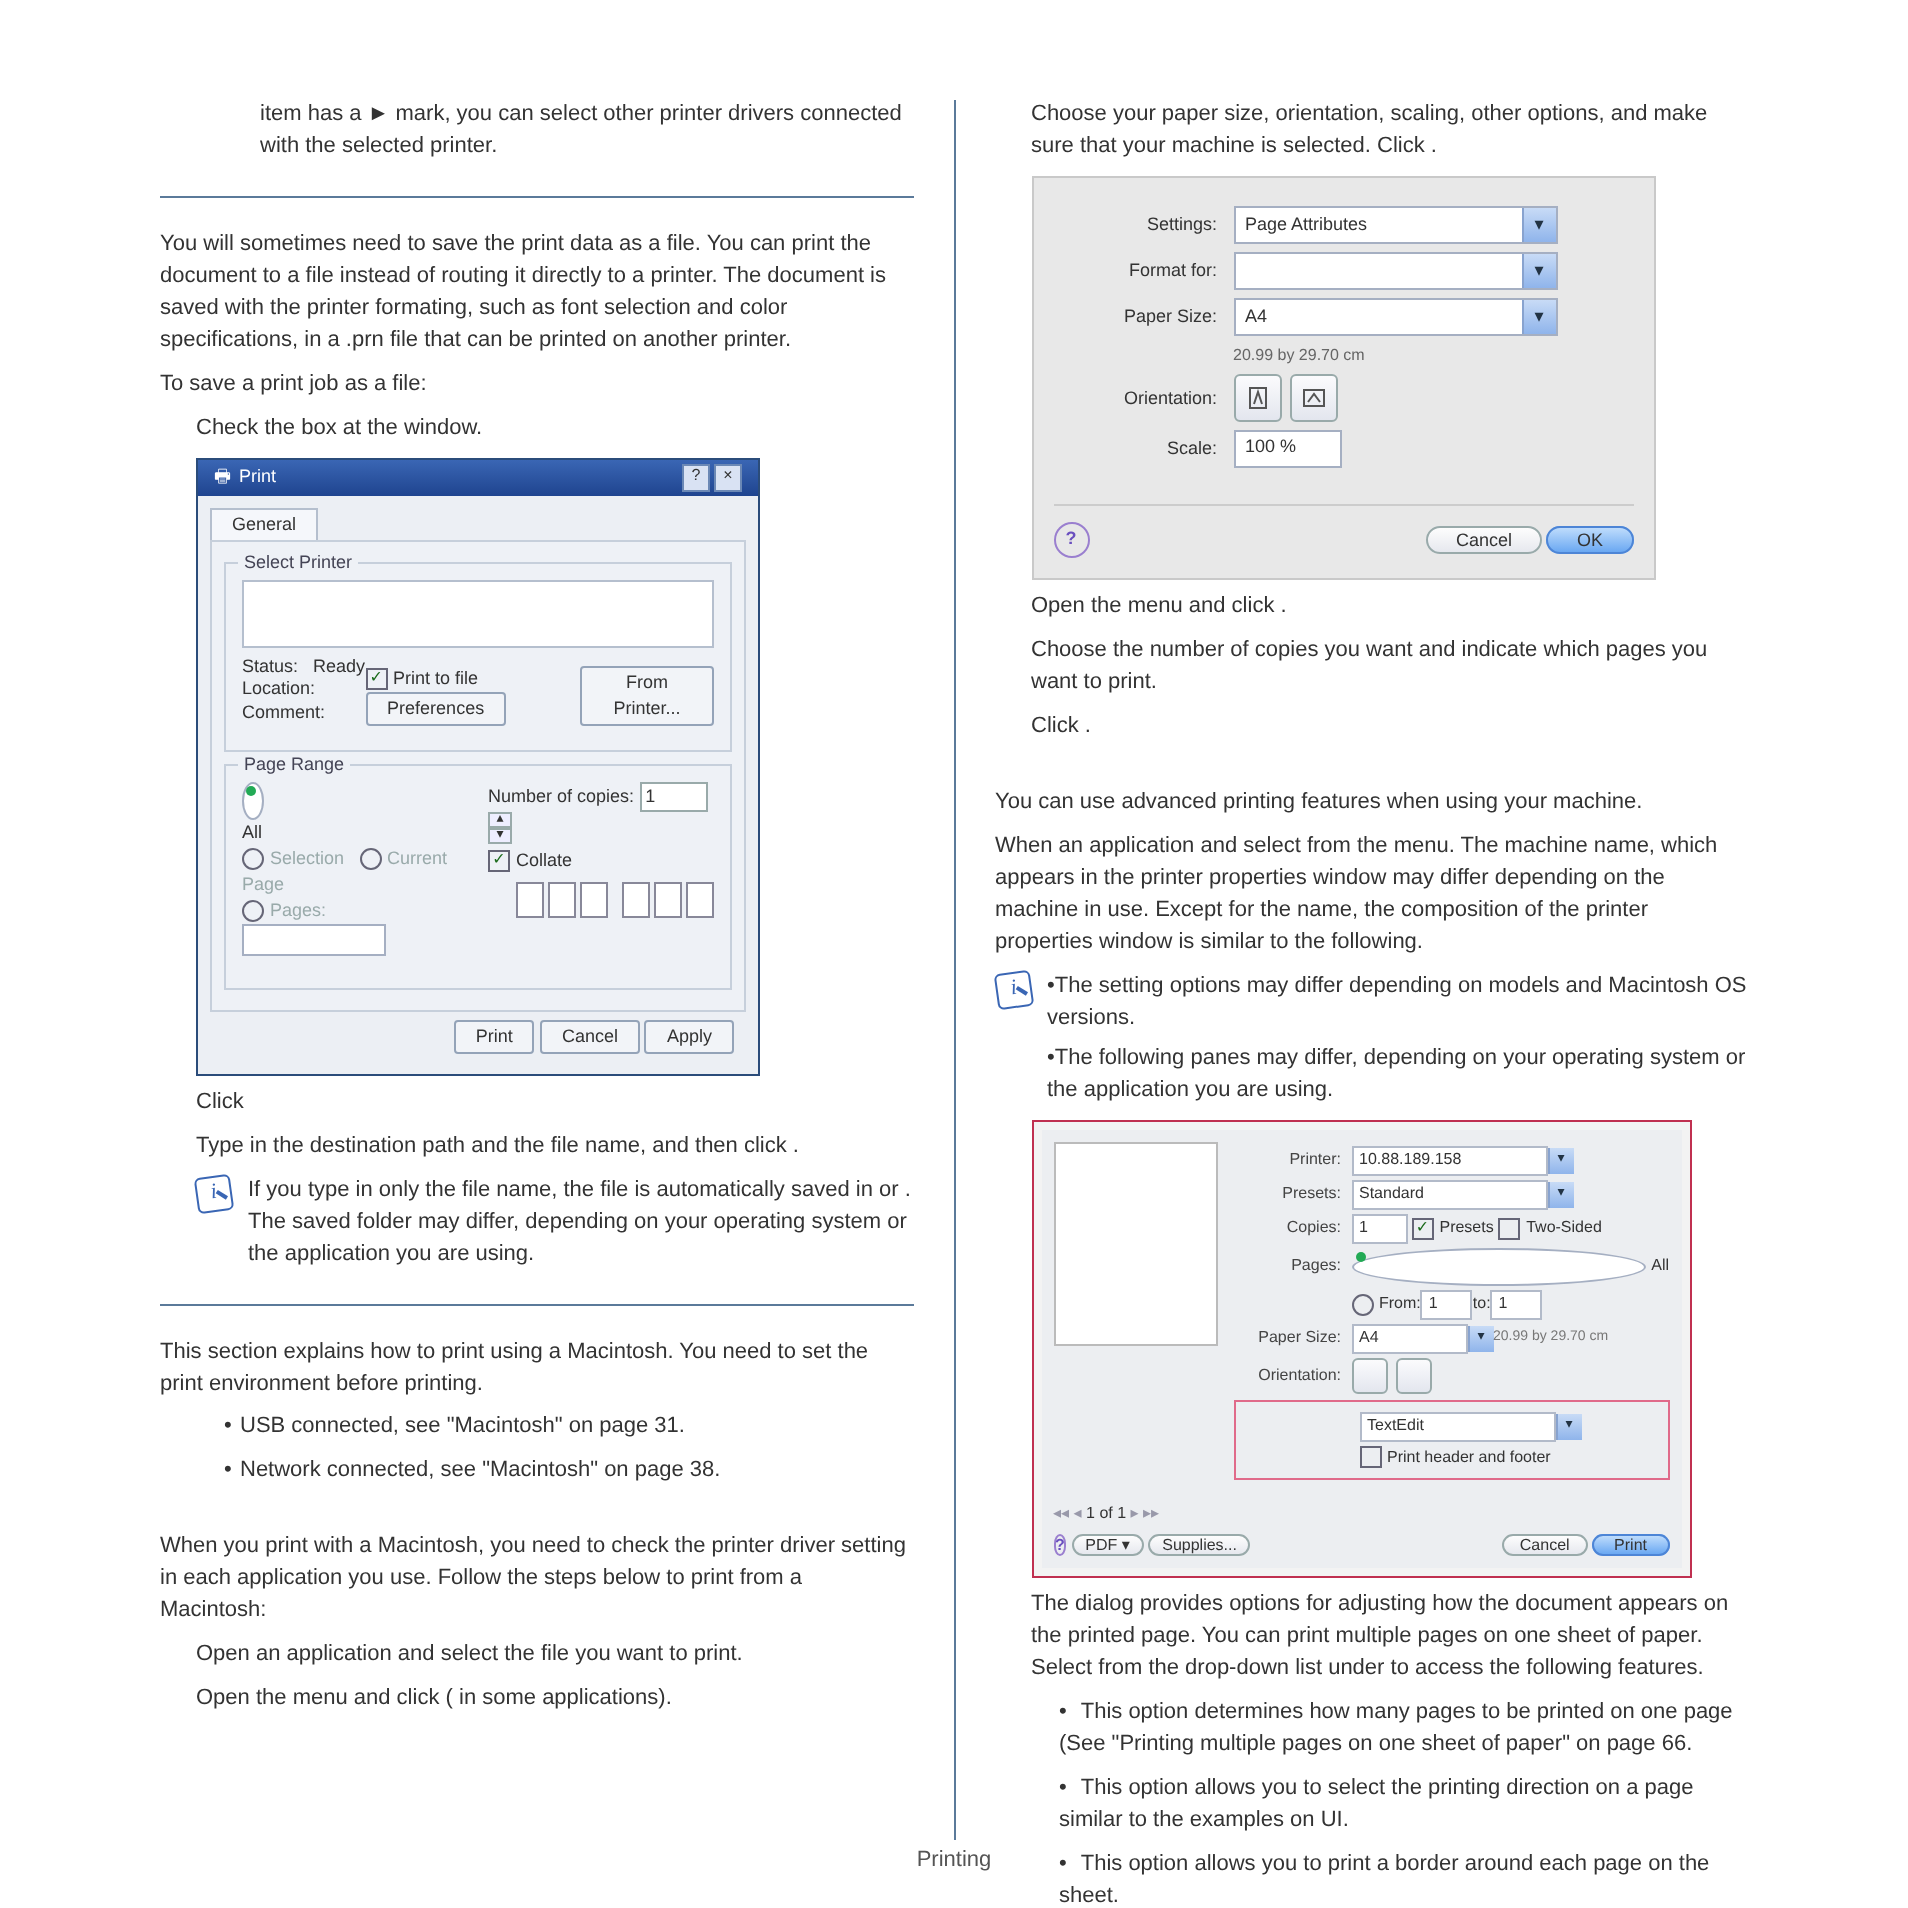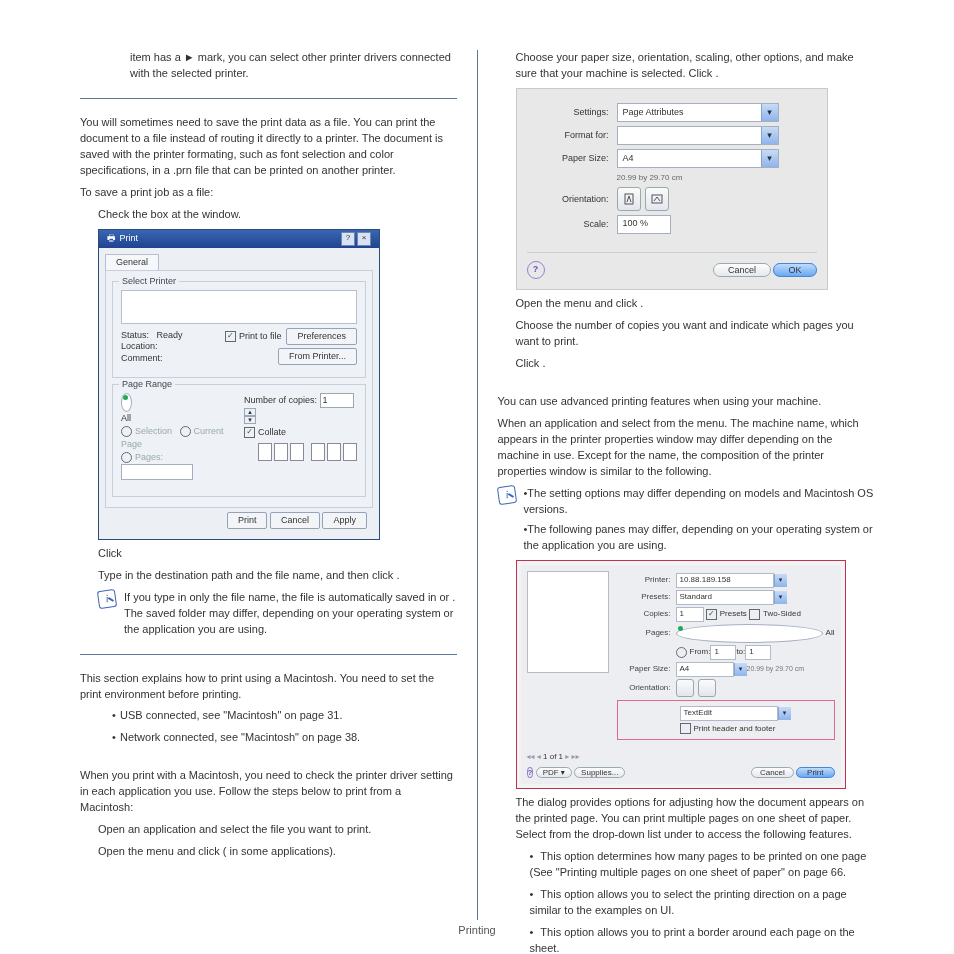--- a/index.html
+++ b/index.html
@@ -20,21 +20,21 @@
 .tab{display:inline-block;background:#f5f7fb;border:1px solid #b5bfce;border-bottom:none;padding:1px 10px;font-size:9px}
 .group{border:1px solid #c6cfdb;padding:8px 8px 12px 8px;margin:6px 2px;position:relative;background:#eef1f6}
 .group-label{position:absolute;top:-7px;left:6px;background:#eef1f6;padding:0 3px;font-size:9px;color:#445}
 .btn{display:inline-block;border:1px solid #94a3b8;background:#f2f4f8;padding:1px 10px;font-size:9px;border-radius:2px;text-align:center}
 .btn-row{text-align:right;padding:4px 6px}
 .chk{display:inline-block;border:1px solid #667;width:9px;height:9px;font-size:8px;line-height:8px;text-align:center;margin-right:3px;vertical-align:middle;color:#1a6a1a}
 .rad{display:inline-block;border:1px solid #667;width:9px;height:9px;border-radius:50%;margin-right:3px;vertical-align:middle;position:relative}
 .rad.sel::after{content:"";position:absolute;top:1px;left:1px;width:5px;height:5px;background:#2a5;border-radius:50%}
 .pr-top{display:flex;justify-content:space-between;align-items:flex-end}
 .listbox{border:1px solid #b5bfce;background:#fff;height:32px;margin-bottom:4px}
-.pr-btns{display:flex;flex-direction:column;gap:3px;align-items:flex-end}
+.pr-btns{display:flex;gap:3px;align-items:flex-end}
 .spin{display:inline-block;border:1px solid #9aa;background:#fff;padding:0 2px;min-width:28px}
 .spin-btns{display:inline-block;vertical-align:middle}
 .spin-btns span{display:block;width:10px;height:6px;border:1px solid #9aa;font-size:7px;line-height:5px;text-align:center;background:#eef}
 .collate{display:flex;gap:2px;justify-content:flex-end;margin-top:4px}
 .collate-icon{width:12px;height:16px;border:1px solid #889;background:#fff;position:relative}
 .noteicon{display:inline-block;width:16px;height:16px;border:1.5px solid #3a66b4;border-radius:3px;color:#3a66b4;font-family:Georgia,serif;font-style:italic;text-align:center;line-height:14px;font-size:11px;flex-shrink:0;transform:rotate(-8deg)}
 .noteicon::after{content:"";position:absolute;width:6px;height:1.5px;background:#3a66b4;left:9px;top:8px;transform:rotate(40deg)}
 .note{display:flex;gap:8px;padding-left:18px;margin:4px 0}
 .note-body{flex:1}
 .bul{padding-left:32px}

